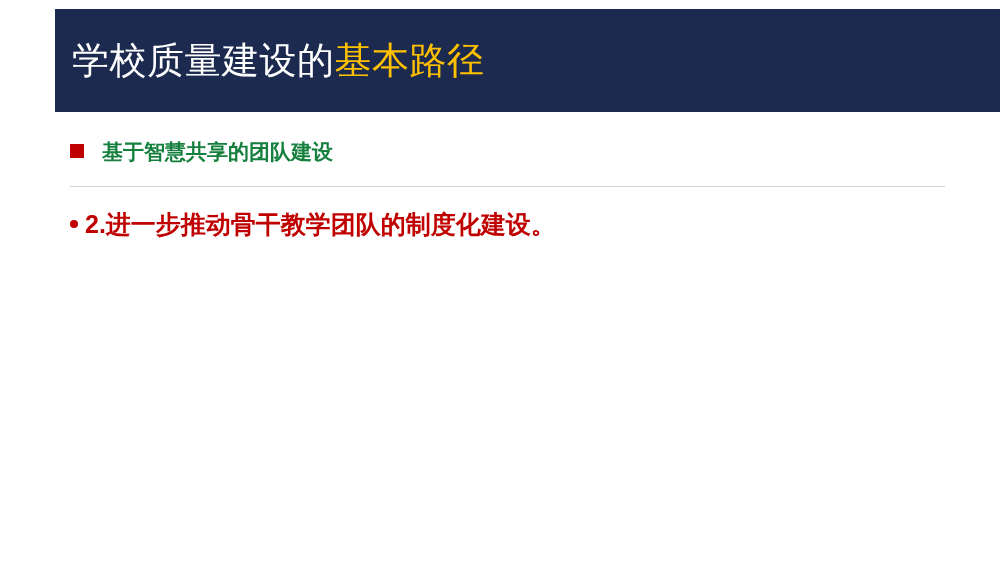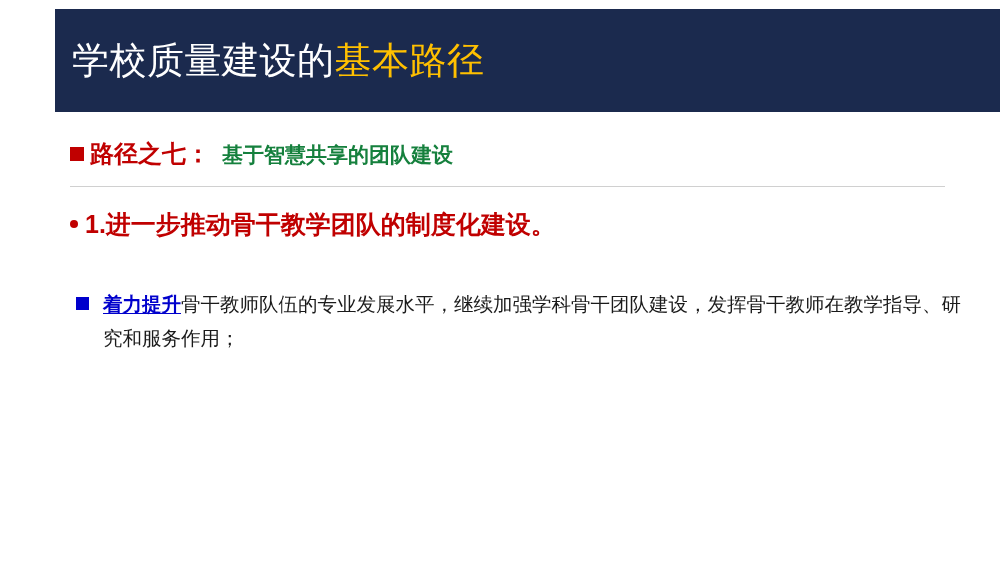--- a/index.html
+++ b/index.html
@@ -144,36 +144,29 @@
 <div class="slide">
 
   <div class="title-banner">
     <div class="title-text">
       <span class="title-part1">学校质量建设的</span><span class="title-part2">基本路径</span>
     </div>
   </div>
 
   <div class="subheading">
     <span class="sq-bullet-dark"></span>
-    <span class="subheading-main">路径之七：</span>
     <span class="subheading-sub">基于智慧共享的团队建设</span>
   </div>
 
   <div class="divider"></div>
 
   <div class="point-1">
     <span class="round-bullet"></span>
-    <span class="point-1-text">1.进一步推动骨干教学团队的制度化建设。</span>
+    <span class="point-1-text">2.进一步推动骨干教学团队的制度化建设。</span>
   </div>
 
   <div class="body-block">
 
-    <div class="body-item">
-      <span class="sq-bullet-blue"></span>
-      <div class="body-text">
-        <span class="emph">着力提升</span><span>骨干教师队伍的专业发展水平，继续加强学科骨干团队建设，发挥骨干教师在教学指导、研究和服务作用；</span>
-      </div>
-    </div>
 
 
   </div>
 
 </div>
 
 </body></html>

